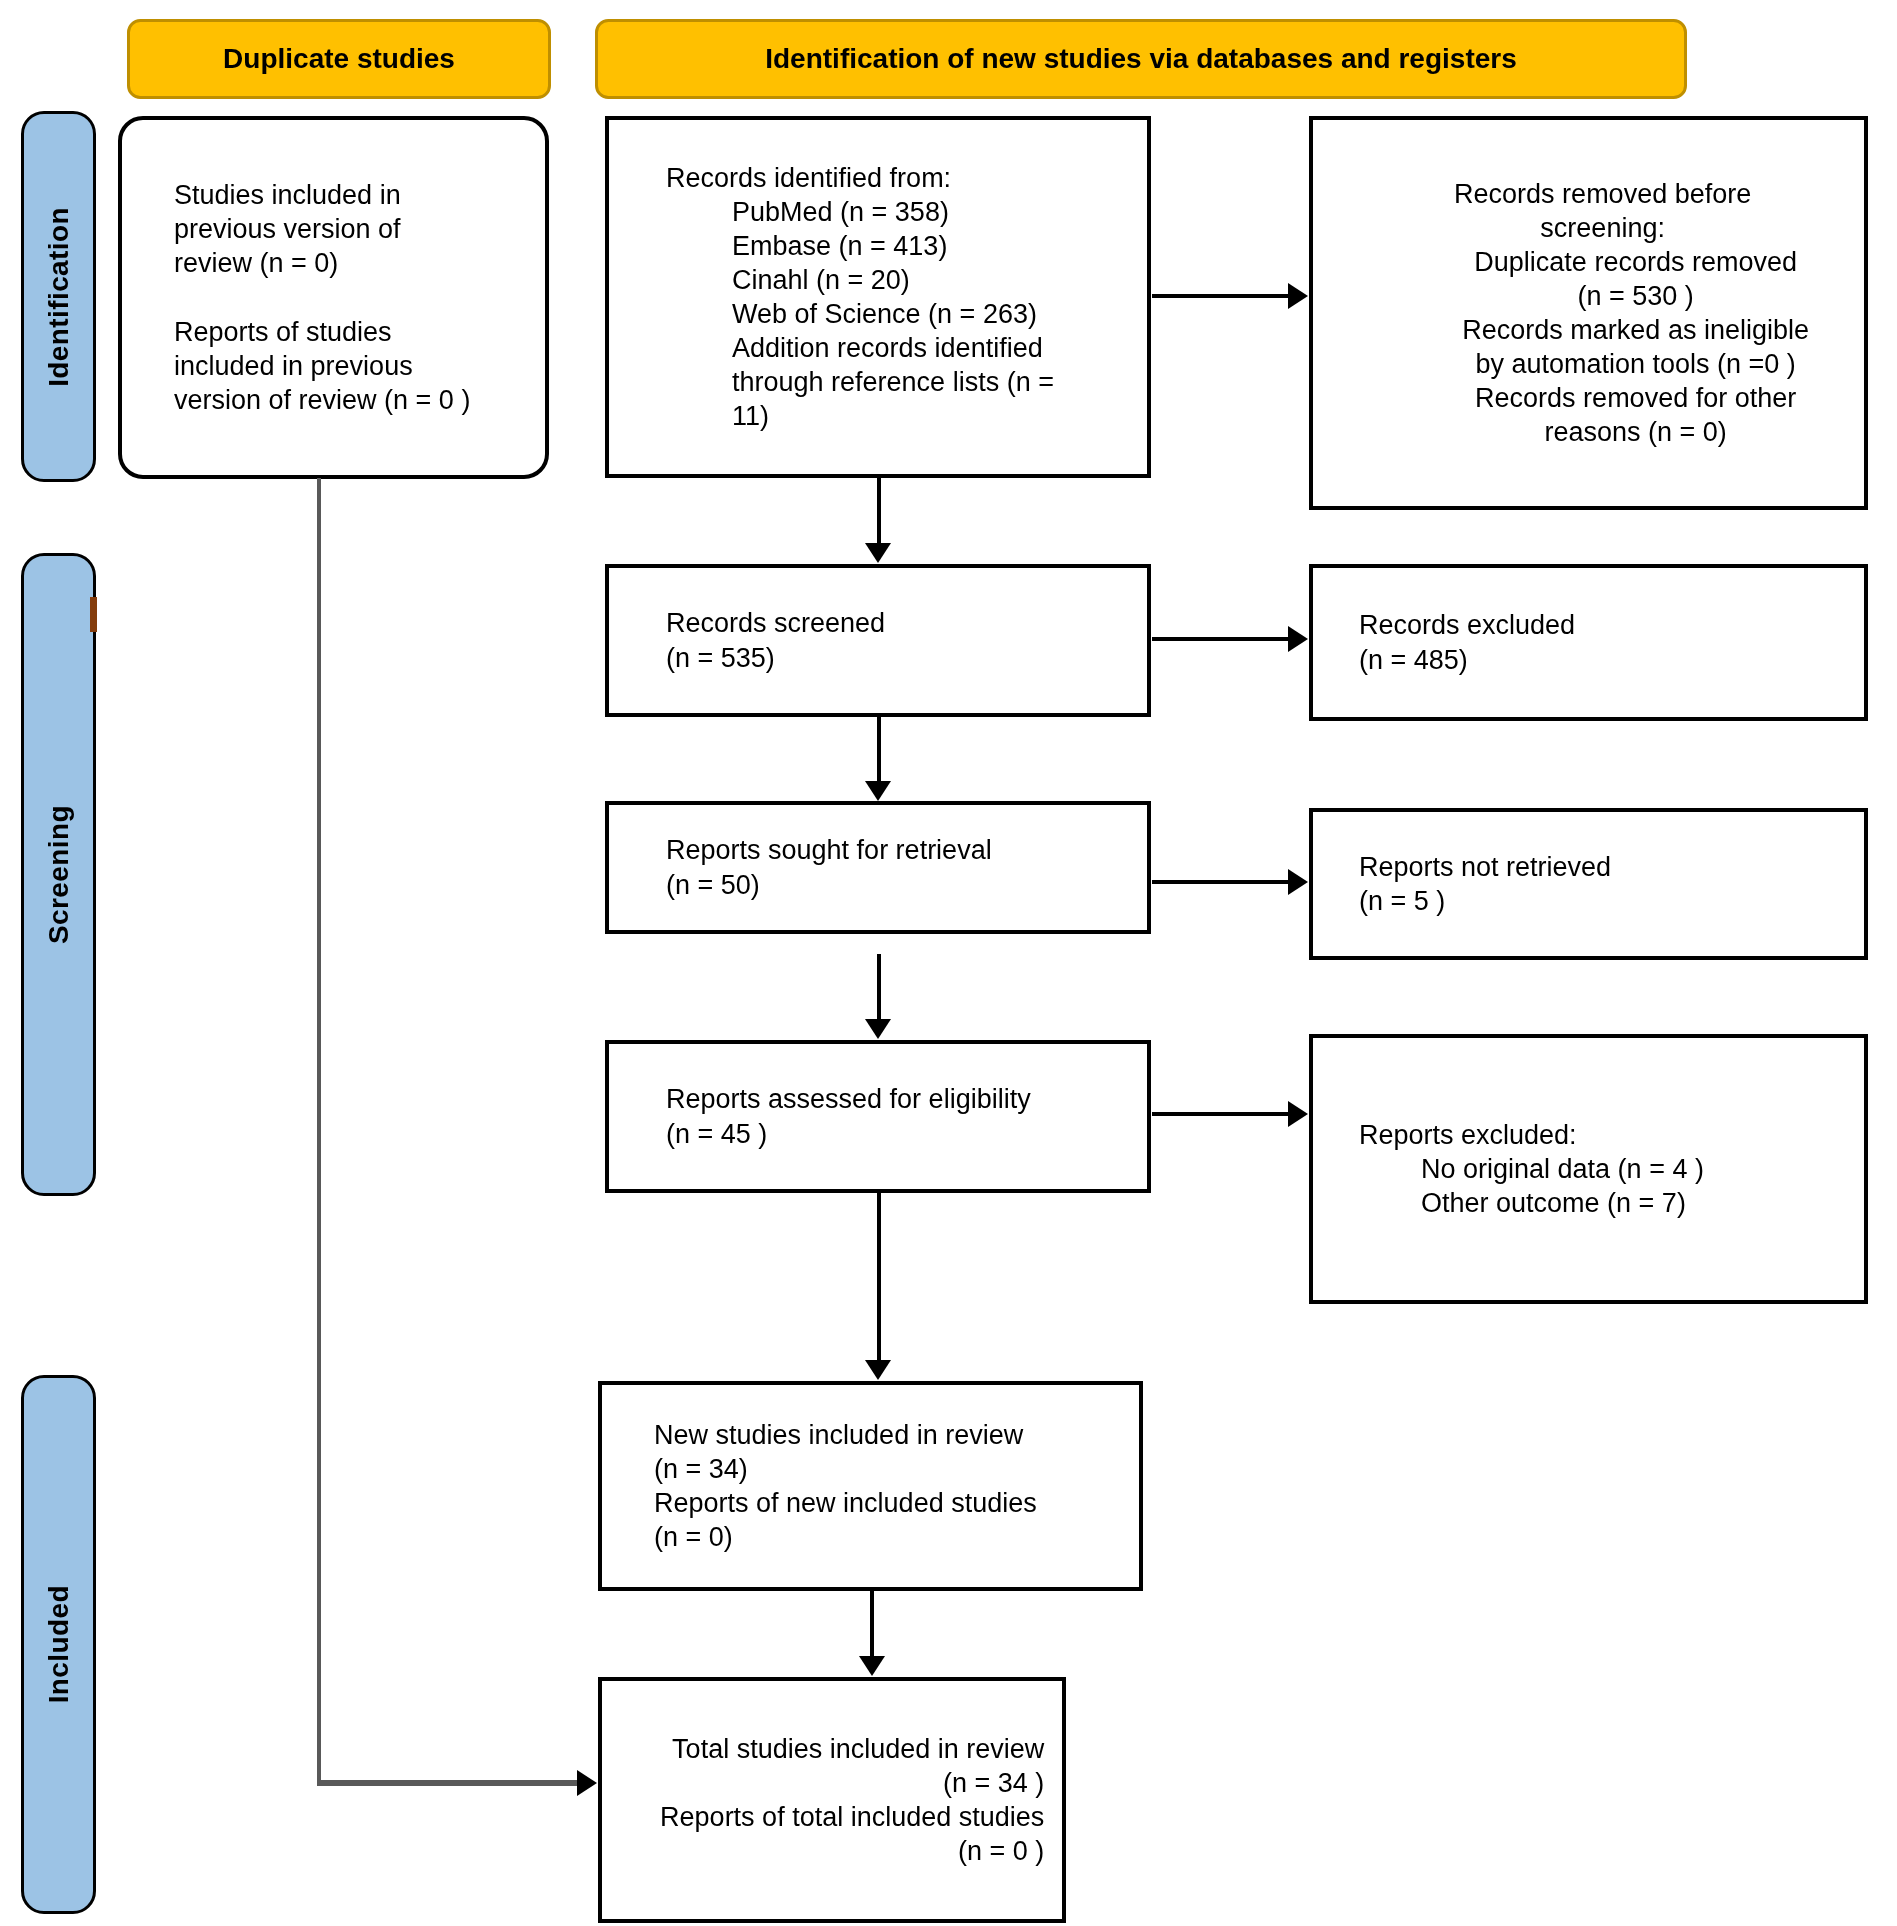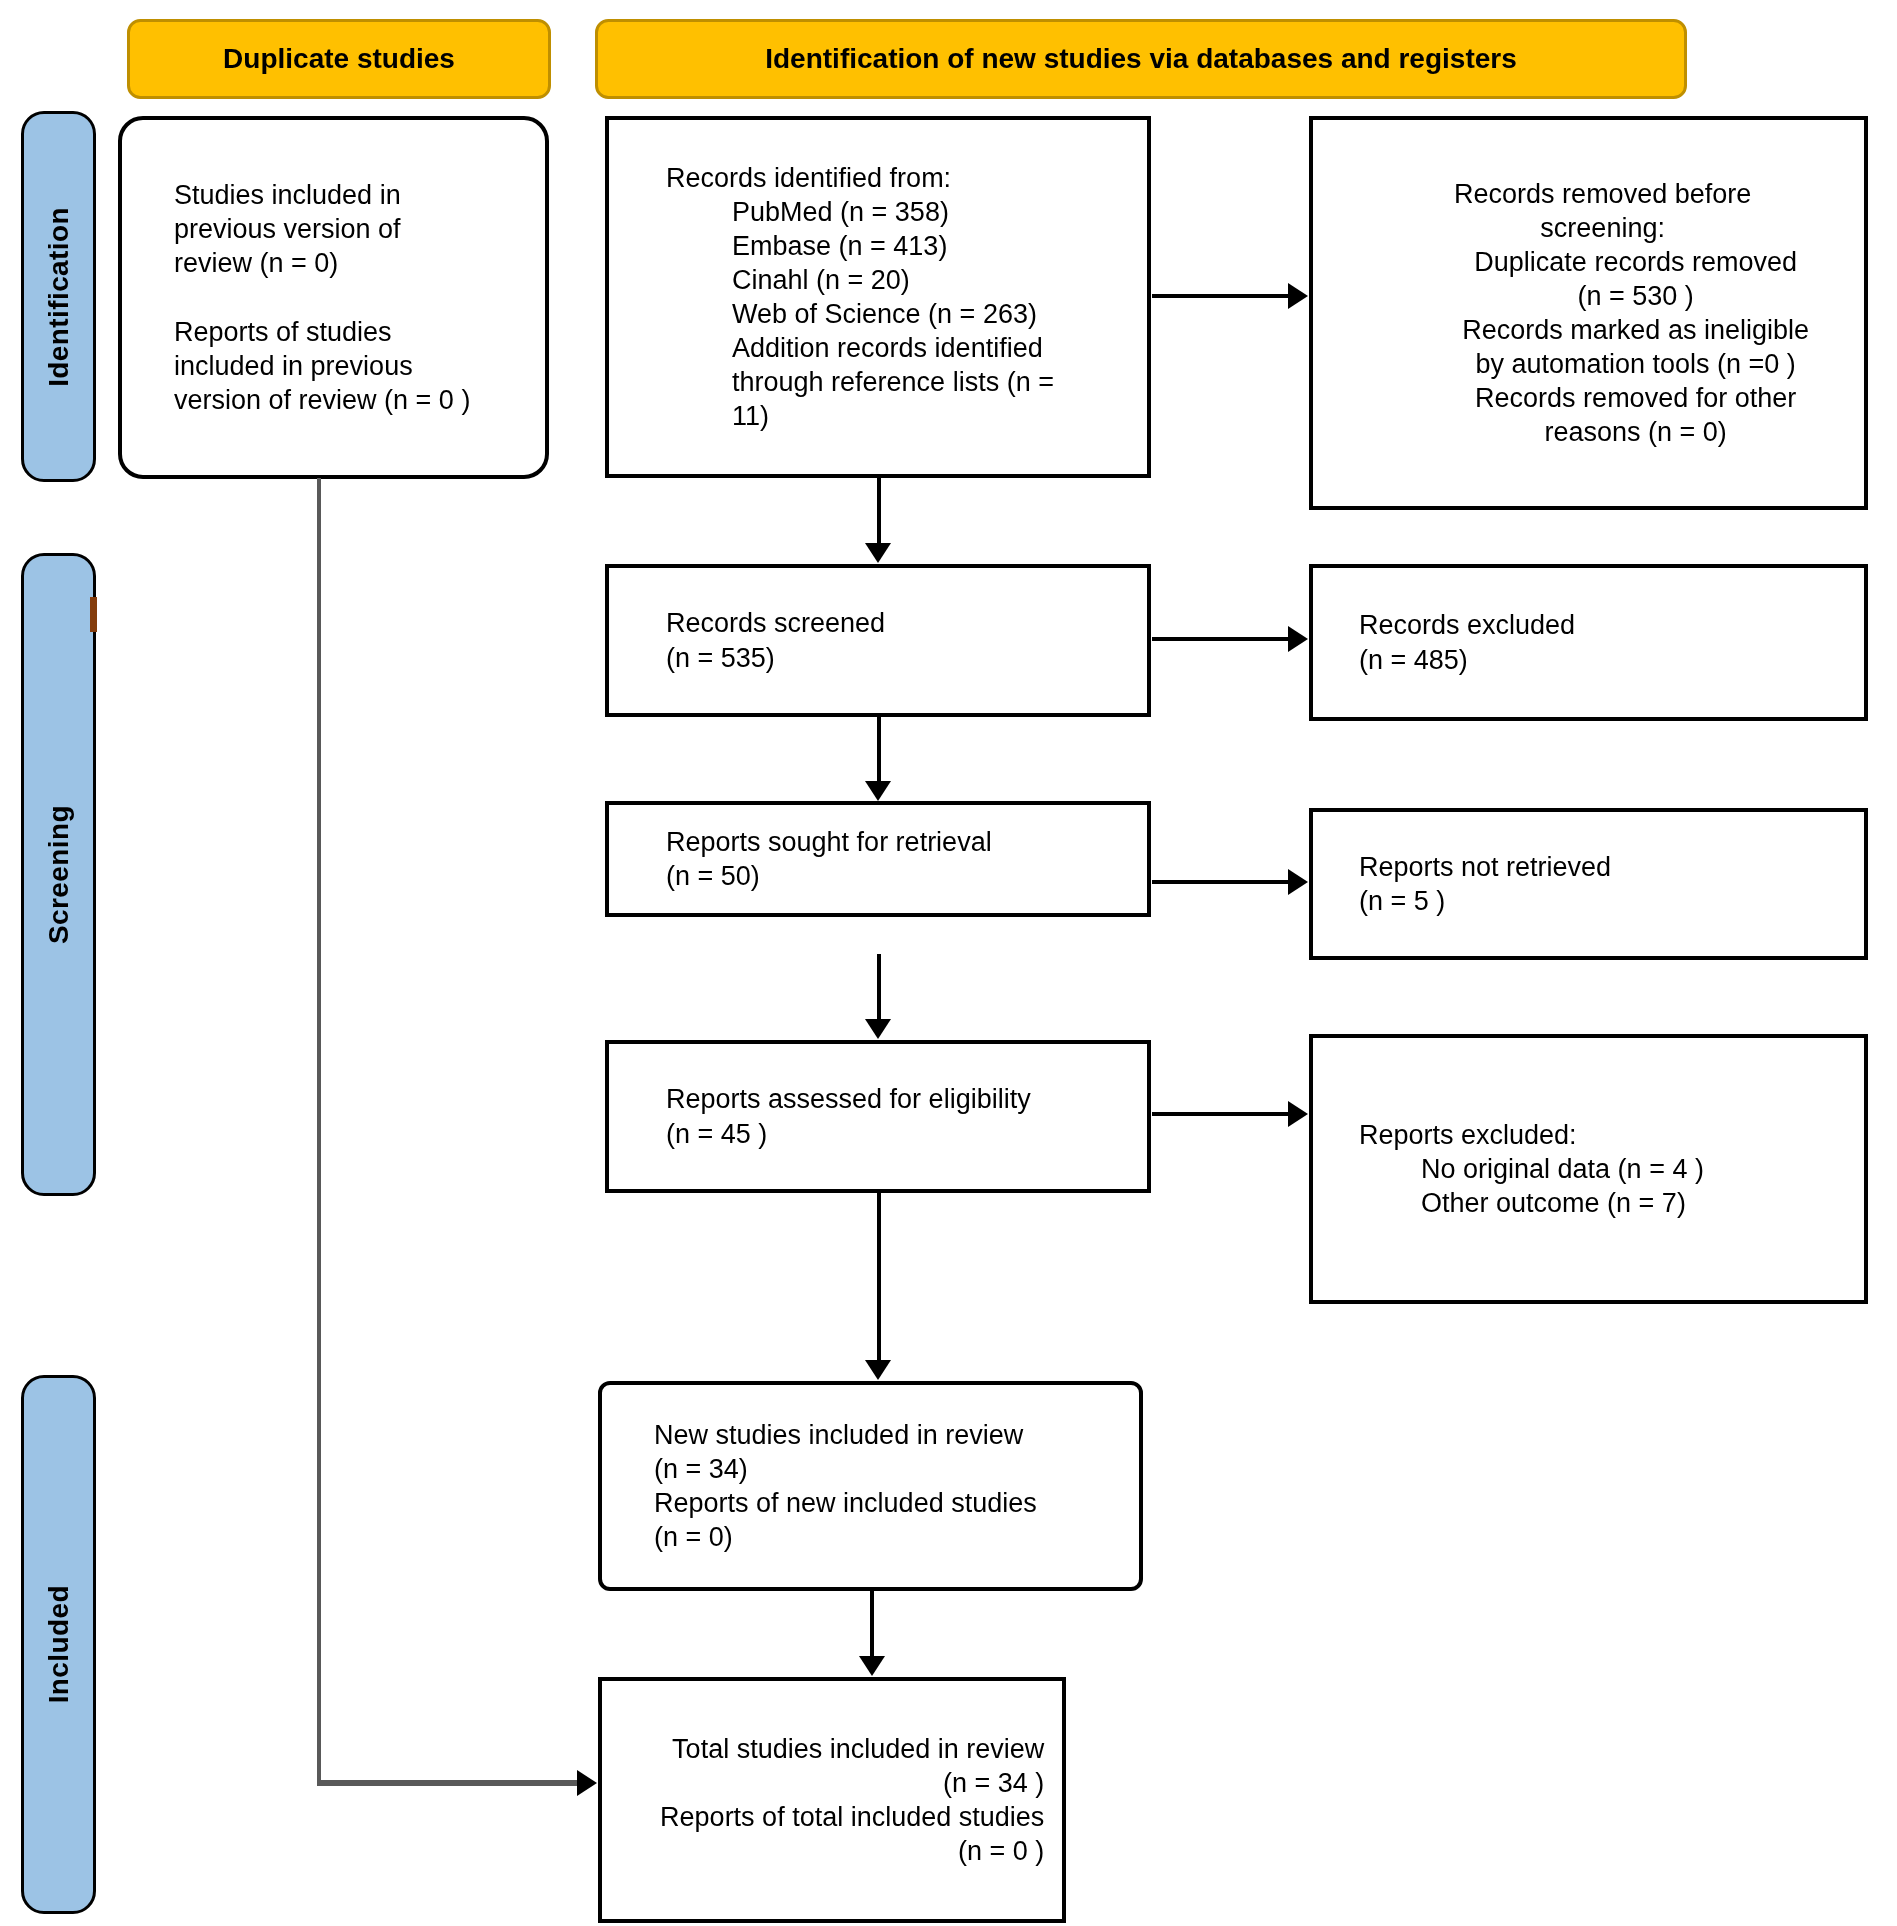--- a/index.html
+++ b/index.html
@@ -106,40 +106,40 @@
 
   <div class="box" style="left:605px;top:564px;width:546px;height:153px;padding:0 17.7px 0 57px;">
     <div class="txt">Records screened
 (n = 535)</div>
   </div>
   <div class="box" style="left:1309px;top:564px;width:559px;height:157px;padding:0 17.7px 0 46px;">
     <div class="txt">Records excluded
 (n = 485)</div>
   </div>
 
-  <div class="box" style="left:605px;top:801px;width:546px;height:116px;padding:0 14px 0 57px;">
+  <div class="box" style="left:605px;top:801px;width:546px;height:133px;padding:0 14px 0 57px;">
     <div class="txt">Reports sought for retrieval
 (n = 50)</div>
   </div>
   <div class="box" style="left:1309px;top:808px;width:559px;height:152px;padding:0 17.7px 0 46px;">
     <div class="txt">Reports not retrieved
 (n = 5 )</div>
   </div>
 
   <div class="box" style="left:605px;top:1040px;width:546px;height:153px;padding:0 17.7px 0 57px;">
     <div class="txt">Reports assessed for eligibility
 (n = 45 )</div>
   </div>
   <div class="box" style="left:1309px;top:1034px;width:559px;height:270px;padding:0 17.7px 0 46px;">
     <div class="txt">Reports excluded:</div>
     <div class="indent" style="margin-left:62px;">No original data (n = 4 )
 Other outcome (n = 7)</div>
   </div>
 
-  <div class="box" style="left:598px;top:1381px;width:545px;height:210px;padding:0 17.7px 0 52px;border-radius:12px;">
+  <div class="box" style="left:598px;top:1381px;width:545px;height:210px;padding:0 17.7px 0 52px;">
     <div class="txt">New studies included in review
 (n = 34)
 Reports of new included studies
 (n = 0)</div>
   </div>
 
   <div class="box" style="left:598px;top:1677px;width:468px;height:246px;padding:0 17.7px 0 52px;text-align:right;">
     <div class="txt">Total studies included in review
 (n = 34 )
 Reports of total included studies

